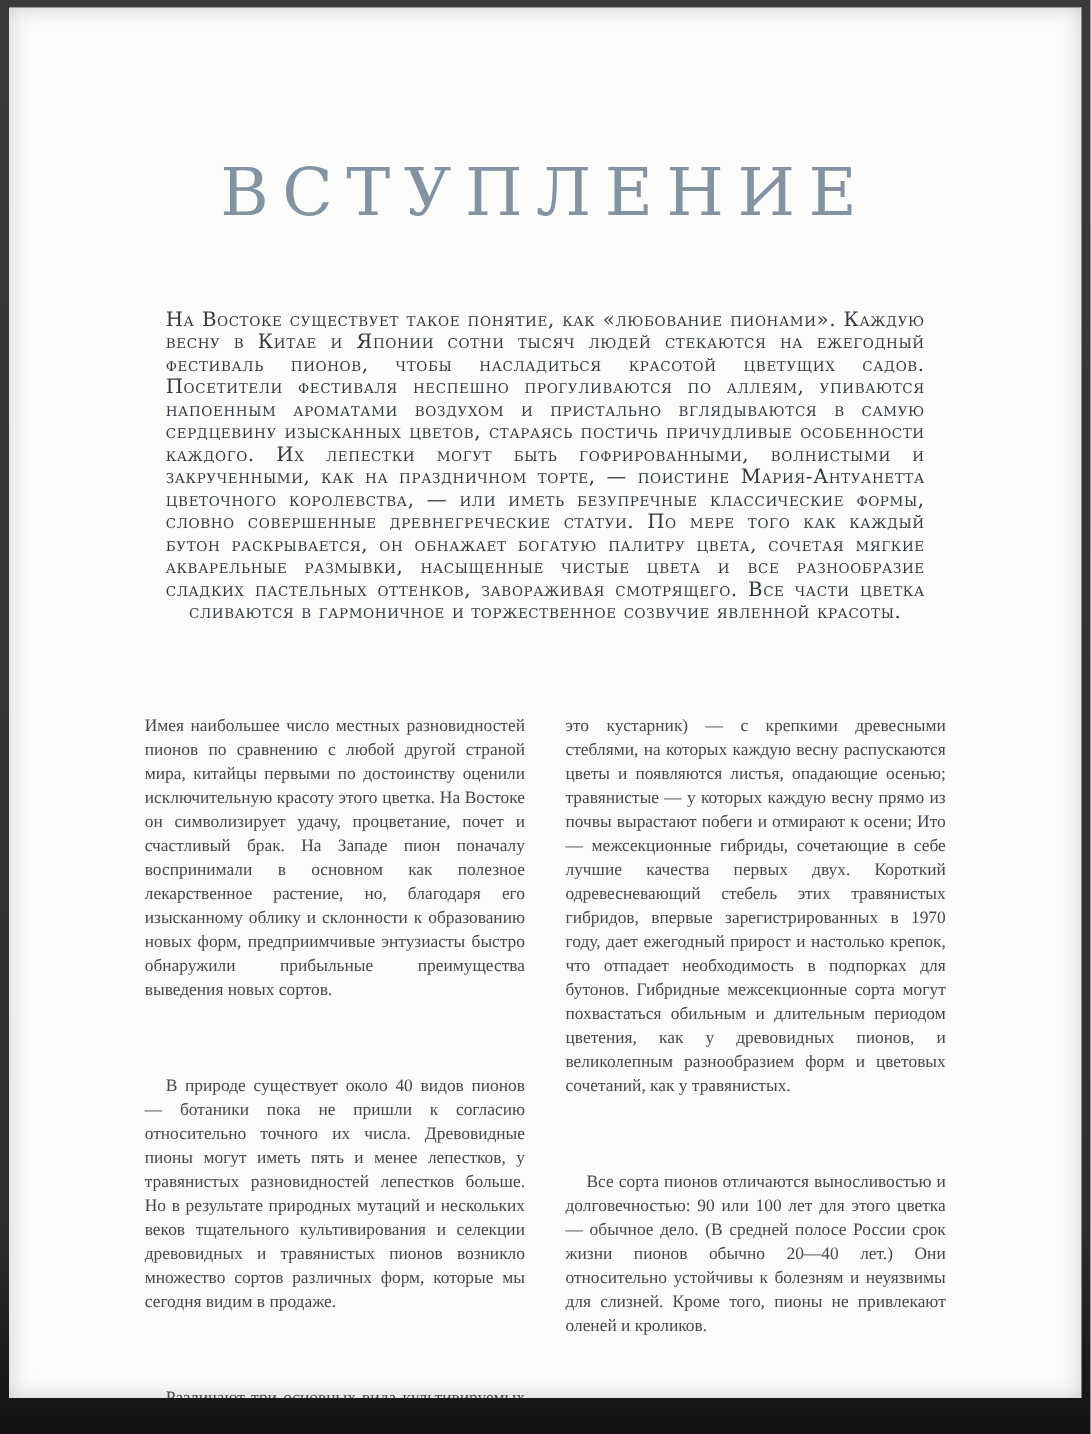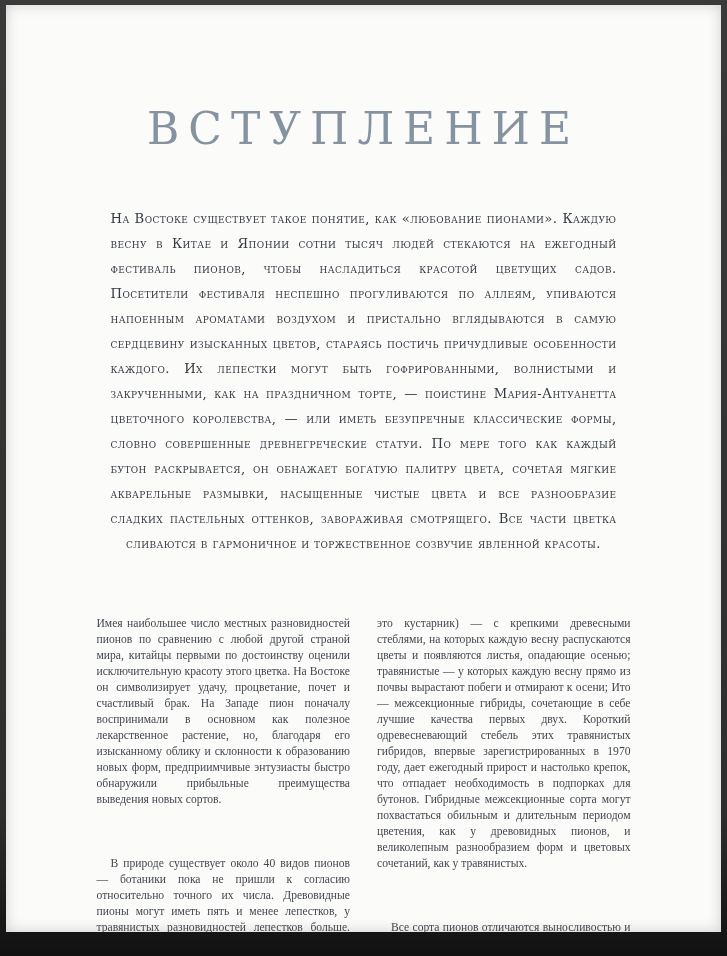--- a/index.html
+++ b/index.html
@@ -34,21 +34,21 @@
     letter-spacing: 9px;
     color: #8593a1;
     text-transform: uppercase;
   }
   .intro {
     width: 506px;
     margin: 52px auto 0 auto;
     font-family: "DejaVu Serif", "Liberation Serif", serif;
     font-variant: small-caps;
     font-size: 13.2px;
-    line-height: 25px;
+    line-height: 15px;
     letter-spacing: 0.4px;
     color: #343a41;
     text-align: justify;
     text-align-last: center;
   }
   .columns {
     width: 534px;
     margin: 60px auto 0 auto;
     display: flex;
     gap: 27px;

